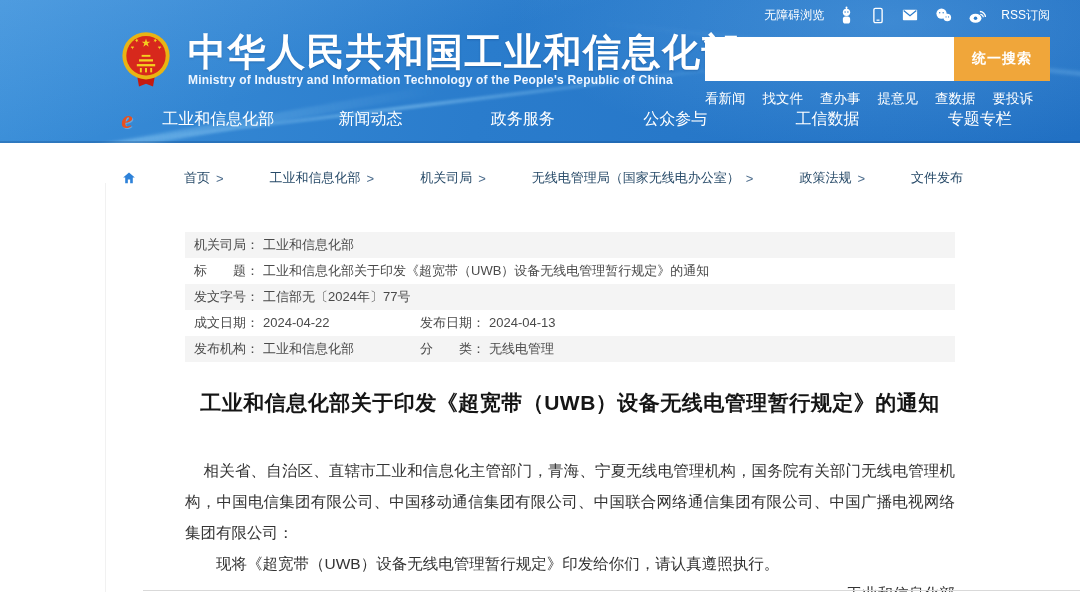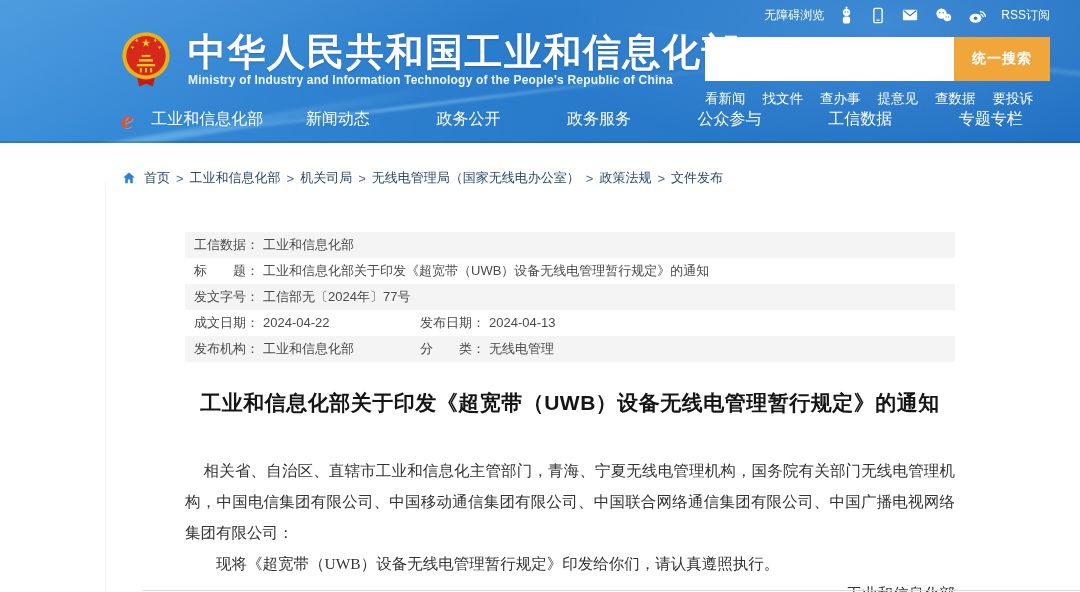--- a/index.html
+++ b/index.html
@@ -74,39 +74,39 @@
 
   
   .main { position:absolute; top:143px; left:0; width:1080px; height:449px; background:#fff; }
   .left-edge { position:absolute; left:105px; top:40px; bottom:0; width:1px; background:#f1f1f1; }
 
   .breadcrumb {
     position:absolute; top:26px; left:122px;
     display:flex; align-items:center; gap:6px;
     font-size:13px; color:#274a68;
   }
-  .breadcrumb .crumb { cursor:pointer; white-space:nowrap; }
+  .breadcrumb .crumb { cursor:pointer; white-space:nowrap;margin-left:40px; }
   .breadcrumb .sep { color:#4c6c8c; }
   .home-icon { display:inline-flex; margin-right:2px; }
 
   .doc { position:absolute; top:89px; left:185px; width:770px; }
 
   .meta-row { position:relative; height:26px; line-height:26px; font-size:13px; color:#4a4a4a; padding-left:9px; white-space:nowrap; }
   .meta-row.alt { background:#f4f4f4; }
   .meta-label { margin-right:4px; }
   .meta-cell2 { position:absolute; left:235px; top:0; }
 
   .article-title {
     margin-top:27px; text-align:center;
     font-size:21px; font-weight:bold; color:#151515; letter-spacing:.5px;
     font-family:"Liberation Sans", sans-serif;
   }
 
   .body-text {
-    margin-top:38px; font-family:Liberation Serif, serif;
+    margin-top:38px; font-family:Liberation Sans, sans-serif;
     font-size:15.5px; color:#333333; line-height:31px; text-align:justify;
   }
   .para1 { text-indent:1.2em; }
   .para2 { text-indent:2em; }
 
   .signature { font-family:"Liberation Serif", serif; font-size:15.5px; color:#333; text-align:right; line-height:27px; margin-top:1px; }
   .signature div { white-space:nowrap; }
 
   .bottom-divider { position:absolute; bottom:1px; left:143px; right:0; height:1px; background:#d9d9d9; }
 </style>
@@ -203,21 +203,20 @@
         <a>提意见</a>
         <a>查数据</a>
         <a>要投诉</a>
       </div>
     </div>
 
     <nav class="navbar">
       <span class="mini-logo">e</span>
       <a class="nav-item">工业和信息化部</a>
       <a class="nav-item">新闻动态</a>
-      <a class="nav-item">政务公开</a>
       <a class="nav-item">政务服务</a>
       <a class="nav-item">公众参与</a>
       <a class="nav-item">工信数据</a>
       <a class="nav-item">专题专栏</a>
     </nav>
   </header>
 
   <main class="main">
     <div class="left-edge"></div>
 
@@ -237,21 +236,21 @@
       <span class="sep">&gt;</span>
       <span class="crumb">政策法规</span>
       <span class="sep">&gt;</span>
       <span class="crumb">文件发布</span>
     </div>
 
     <div class="doc">
 
       <div class="meta">
         <div class="meta-row alt">
-          <span class="meta-label">工信数据：</span><span class="meta-value">工业和信息化部</span>
+          <span class="meta-label">机关司局：</span><span class="meta-value">工业和信息化部</span>
         </div>
         <div class="meta-row">
           <span class="meta-label">标　　题：</span><span class="meta-value">工业和信息化部关于印发《超宽带（UWB）设备无线电管理暂行规定》的通知</span>
         </div>
         <div class="meta-row alt">
           <span class="meta-label">发文字号：</span><span class="meta-value">工信部无〔2024年〕77号</span>
         </div>
         <div class="meta-row">
           <span class="meta-label">成文日期：</span><span class="meta-value">2024-04-22</span>
           <span class="meta-cell2"><span class="meta-label">发布日期：</span><span class="meta-value">2024-04-13</span></span>

